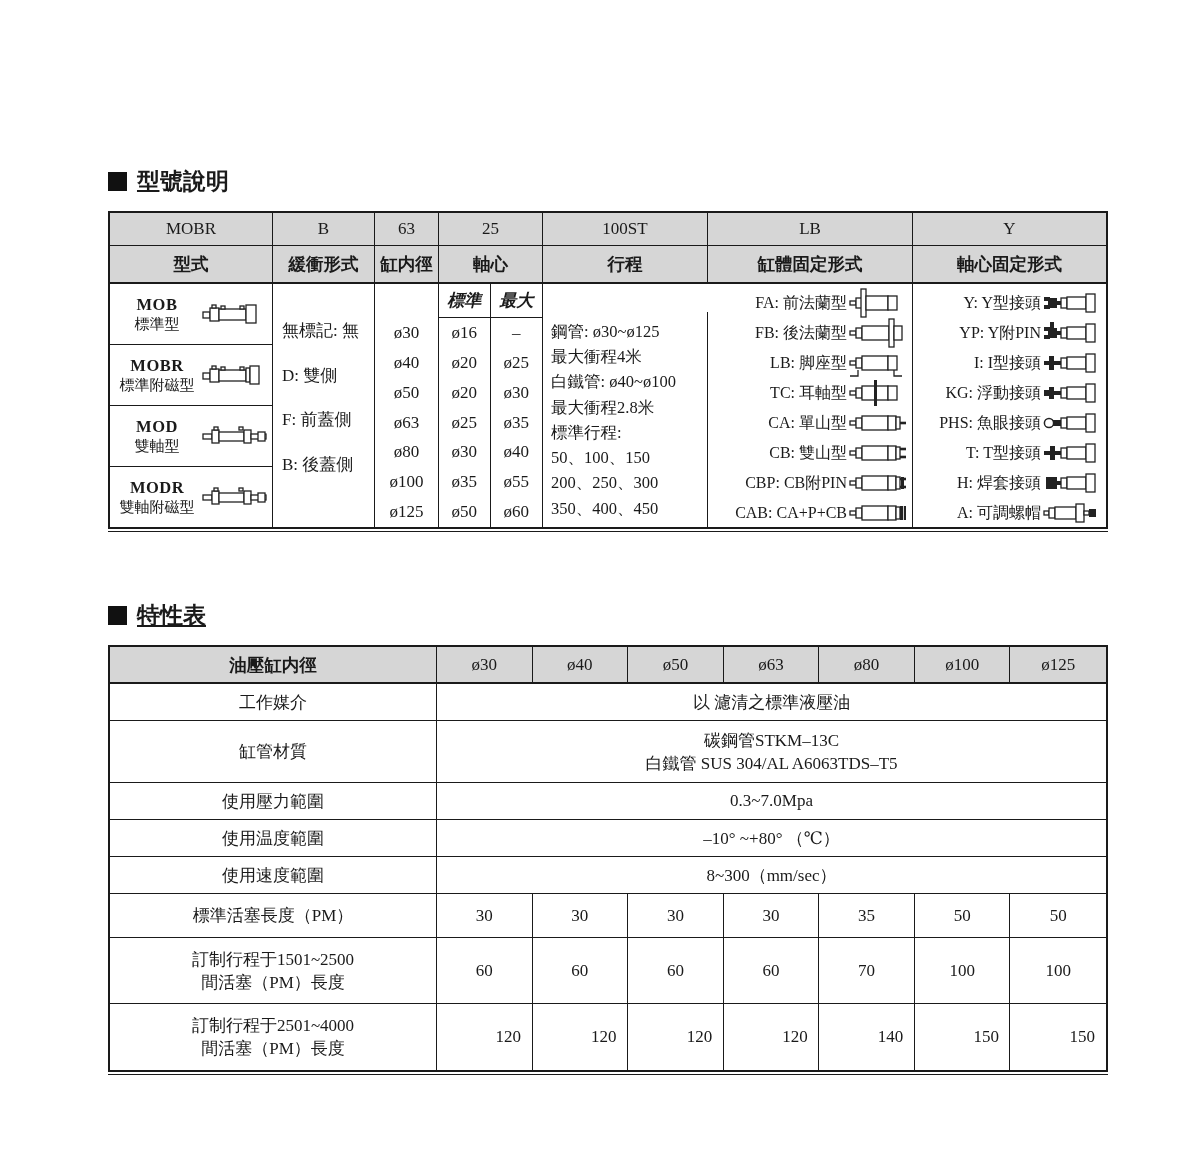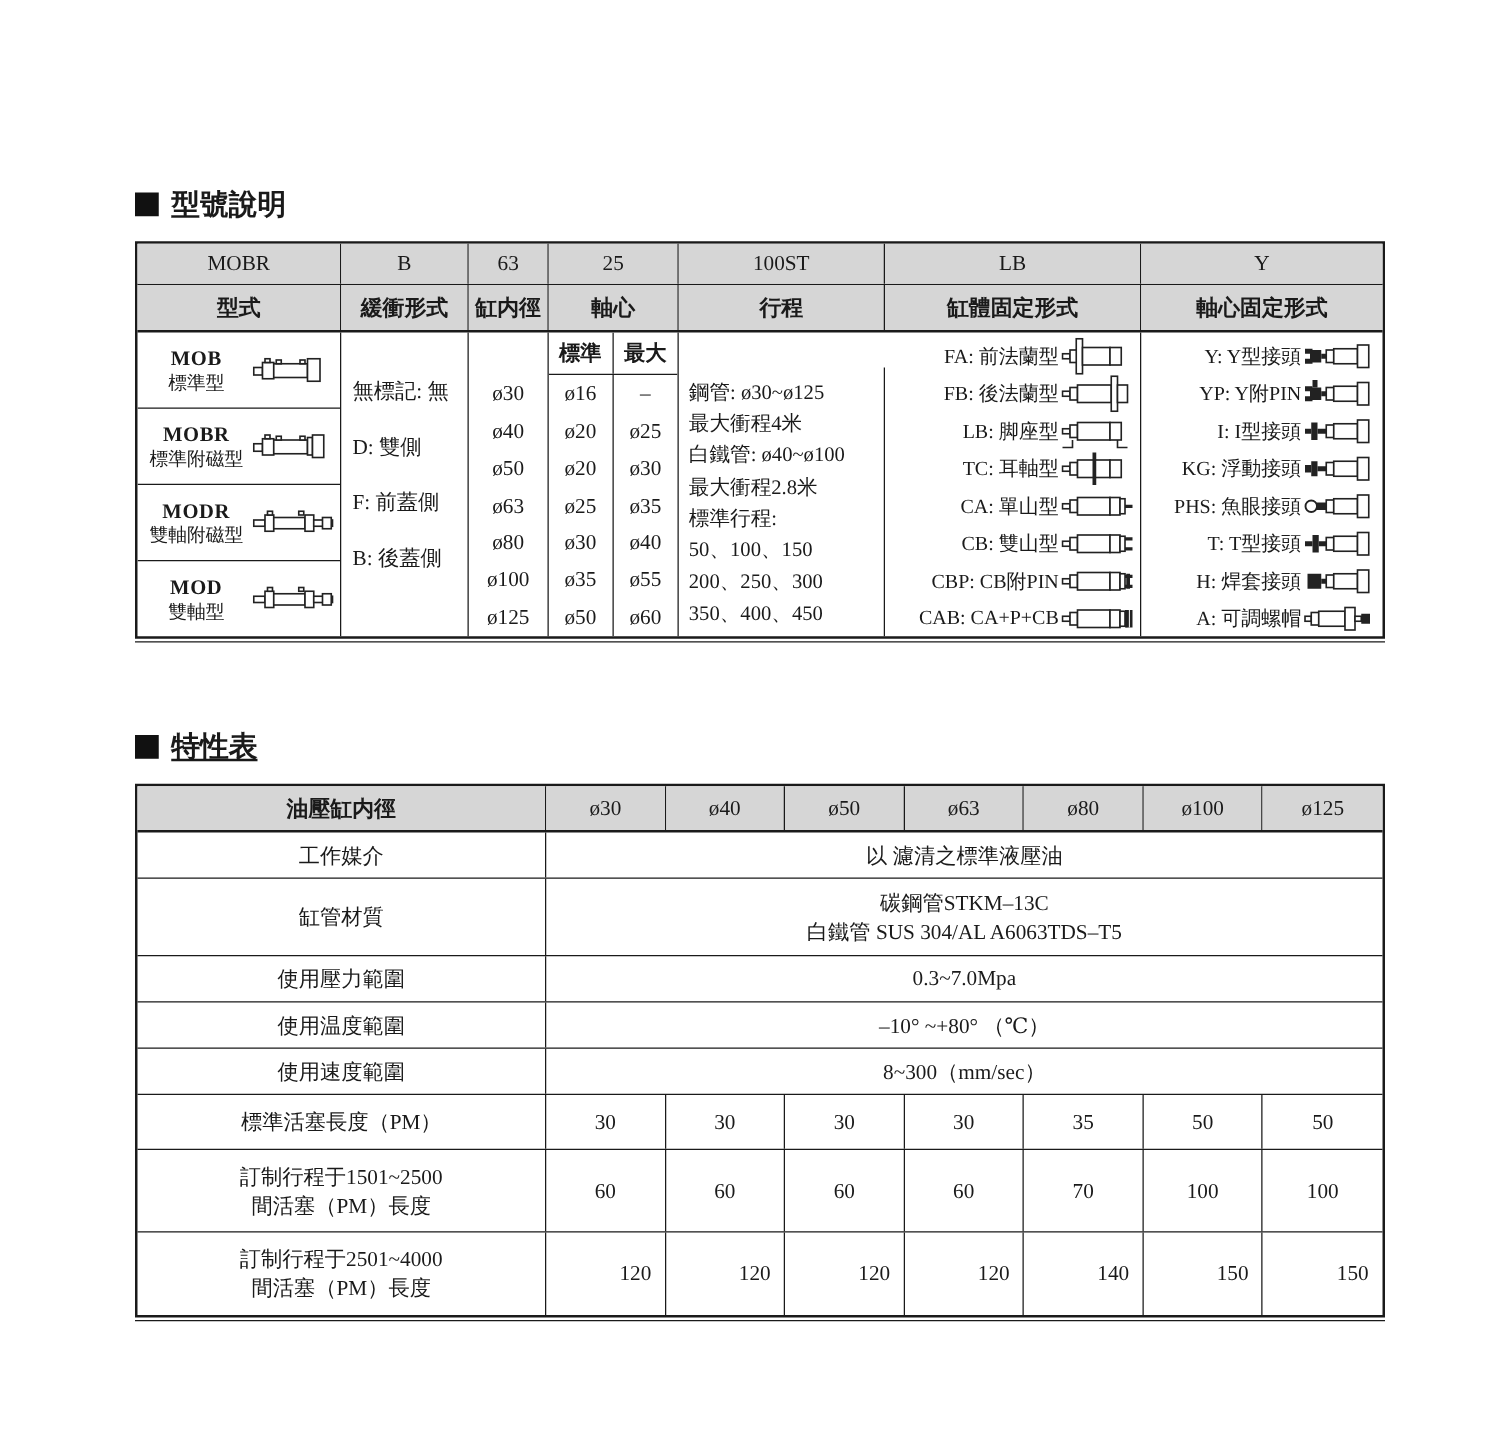--- a/index.html
+++ b/index.html
@@ -2,21 +2,21 @@
 <html><head>
 <meta charset="utf-8">
 <style>
   * { margin:0; padding:0; box-sizing:border-box; }
   html,body { background:#ffffff; }
   body {
     width:1200px; height:1152px;
     font-family:"Liberation Serif","DejaVu Serif",serif;
     color:#1a1a1a; position:relative; overflow:hidden;
   }
-  .page { position:absolute; left:108px; top:148px; width:1000px; }
+  .page { position:absolute; left:108px; top:166px; width:1000px; }
 
   
   .sec-head { display:flex; align-items:center; gap:10px; margin-bottom:14px;
     font-family:"Liberation Sans","DejaVu Sans",sans-serif; font-weight:bold; font-size:23px; }
   .sq { width:19px; height:19px; background:#111; display:inline-block; }
 
   
   .dbl { border-bottom:1.5px solid #1a1a1a; padding-bottom:2px; }
 
   
@@ -44,21 +44,21 @@
 
   .buffer { display:flex; flex-direction:column; justify-content:space-evenly; padding:14px 0 30px 9px; font-size:17px; }
 
   .bore { display:flex; flex-direction:column; }
   .bore-spacer { height:34px; }
   .bore-v { flex:1; display:flex; align-items:center; justify-content:center; font-size:17px; }
 
   .shaft { display:flex; flex-direction:column; }
   .shaft-hd { display:grid; grid-template-columns:1fr 1fr; height:34px; border-bottom:1px solid #1a1a1a; }
   .shaft-hd > div { display:flex; align-items:center; justify-content:center;
-      font-weight:600; font-size:17px; }
+      font-weight:600; font-size:17px;font-style:italic; }
   .shaft-hd > div:first-child { border-right:1px solid #1a1a1a; }
   .shaft-bd { flex:1; display:grid; grid-template-columns:1fr 1fr; }
   .shaft-col { display:flex; flex-direction:column; }
   .shaft-col.std { border-right:1px solid #1a1a1a; }
   .shaft-col > div { flex:1; display:flex; align-items:center; justify-content:center; font-size:17px; }
 
   .stroke { padding:7px 4px 4px 8px; font-size:16.5px; line-height:1.53;margin-top:28px; }
 
   .fixlist { display:flex; flex-direction:column; justify-content:space-evenly; padding:4px 5px 4px 8px;align-items:flex-end; }
   .fix-row { display:flex; align-items:center; }
@@ -146,40 +146,40 @@
                   <rect x="17" y="12" width="27" height="11" fill="#fff" stroke="#222" stroke-width="1.3"></rect>
                   <rect x="19" y="9" width="4" height="3" fill="#fff" stroke="#222" stroke-width="1.3"></rect>
                   <rect x="38" y="9" width="4" height="3" fill="#fff" stroke="#222" stroke-width="1.3"></rect>
                   <rect x="44" y="10" width="4" height="14" fill="#fff" stroke="#222" stroke-width="1.3"></rect>
                   <rect x="48" y="8" width="9" height="18" fill="#fff" stroke="#222" stroke-width="1.3"></rect>
                 </svg>
               </div>
             </div>
             <div class="type-row">
               <div class="type-txt">
-                <div class="type-code">MODR</div>
-                <div class="type-name">雙軸附磁型</div>
+                <div class="type-code">MOD</div>
+                <div class="type-name">雙軸型</div>
               </div>
               <div class="type-ic">
                 <svg viewBox="0 0 66 34" width="66" height="34">
                   <rect x="1" y="15" width="9" height="5" fill="#fff" stroke="#222" stroke-width="1.3"></rect>
                   <rect x="10" y="11" width="7" height="13" fill="#fff" stroke="#222" stroke-width="1.3"></rect>
                   <rect x="12" y="8" width="4" height="3" fill="#fff" stroke="#222" stroke-width="1.3"></rect>
                   <rect x="17" y="13" width="25" height="9" fill="#fff" stroke="#222" stroke-width="1.3"></rect>
                   <rect x="37" y="8" width="4" height="3" fill="#fff" stroke="#222" stroke-width="1.3"></rect>
                   <rect x="42" y="11" width="7" height="13" fill="#fff" stroke="#222" stroke-width="1.3"></rect>
                   <rect x="49" y="15" width="15" height="5" fill="#fff" stroke="#222" stroke-width="1.3"></rect>
                   <rect x="56" y="13" width="7" height="9" fill="#fff" stroke="#222" stroke-width="1.3"></rect>
                 </svg>
               </div>
             </div>
             <div class="type-row">
               <div class="type-txt">
-                <div class="type-code">MOD</div>
-                <div class="type-name">雙軸型</div>
+                <div class="type-code">MODR</div>
+                <div class="type-name">雙軸附磁型</div>
               </div>
               <div class="type-ic">
                 <svg viewBox="0 0 66 34" width="66" height="34">
                   <rect x="1" y="15" width="9" height="5" fill="#fff" stroke="#222" stroke-width="1.3"></rect>
                   <rect x="10" y="11" width="7" height="13" fill="#fff" stroke="#222" stroke-width="1.3"></rect>
                   <rect x="12" y="8" width="4" height="3" fill="#fff" stroke="#222" stroke-width="1.3"></rect>
                   <rect x="17" y="13" width="25" height="9" fill="#fff" stroke="#222" stroke-width="1.3"></rect>
                   <rect x="37" y="8" width="4" height="3" fill="#fff" stroke="#222" stroke-width="1.3"></rect>
                   <rect x="42" y="11" width="7" height="13" fill="#fff" stroke="#222" stroke-width="1.3"></rect>
                   <rect x="49" y="15" width="15" height="5" fill="#fff" stroke="#222" stroke-width="1.3"></rect>

